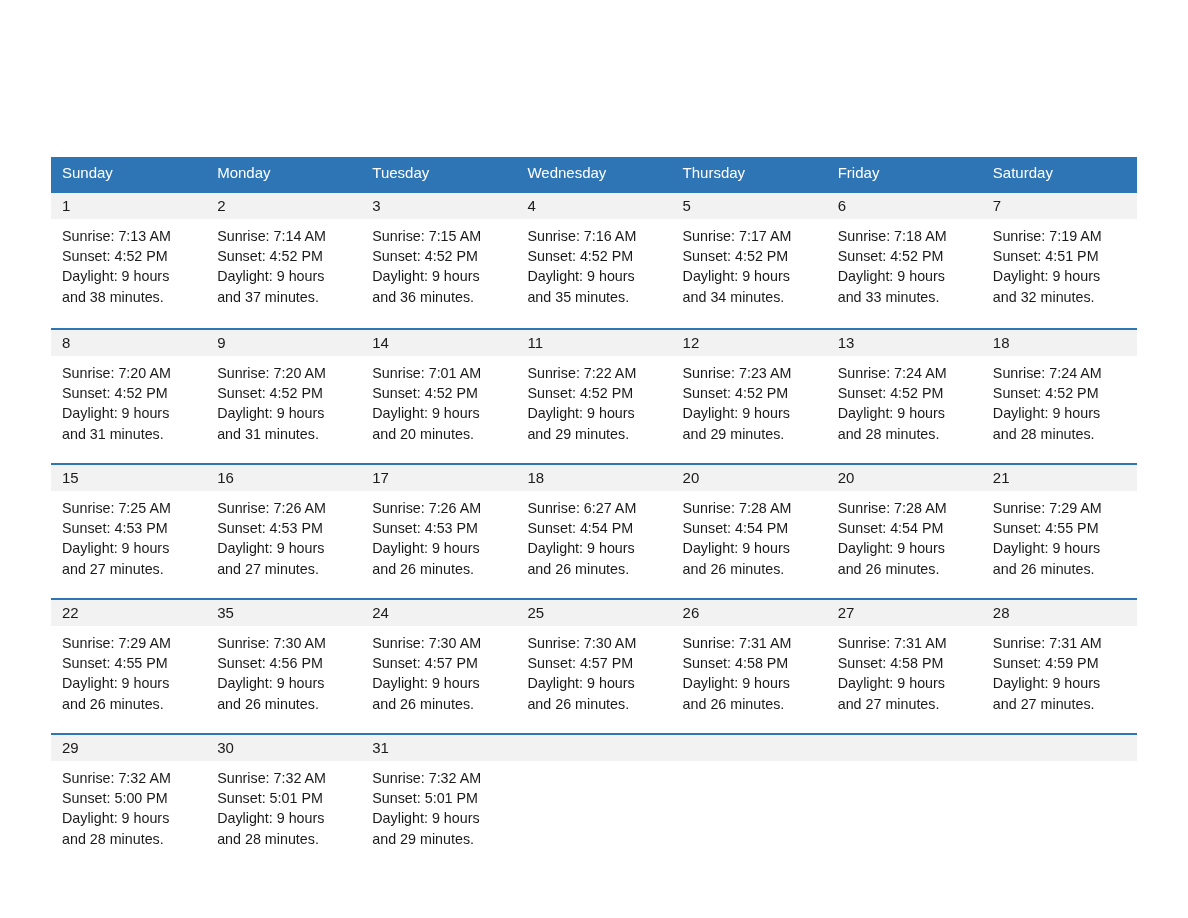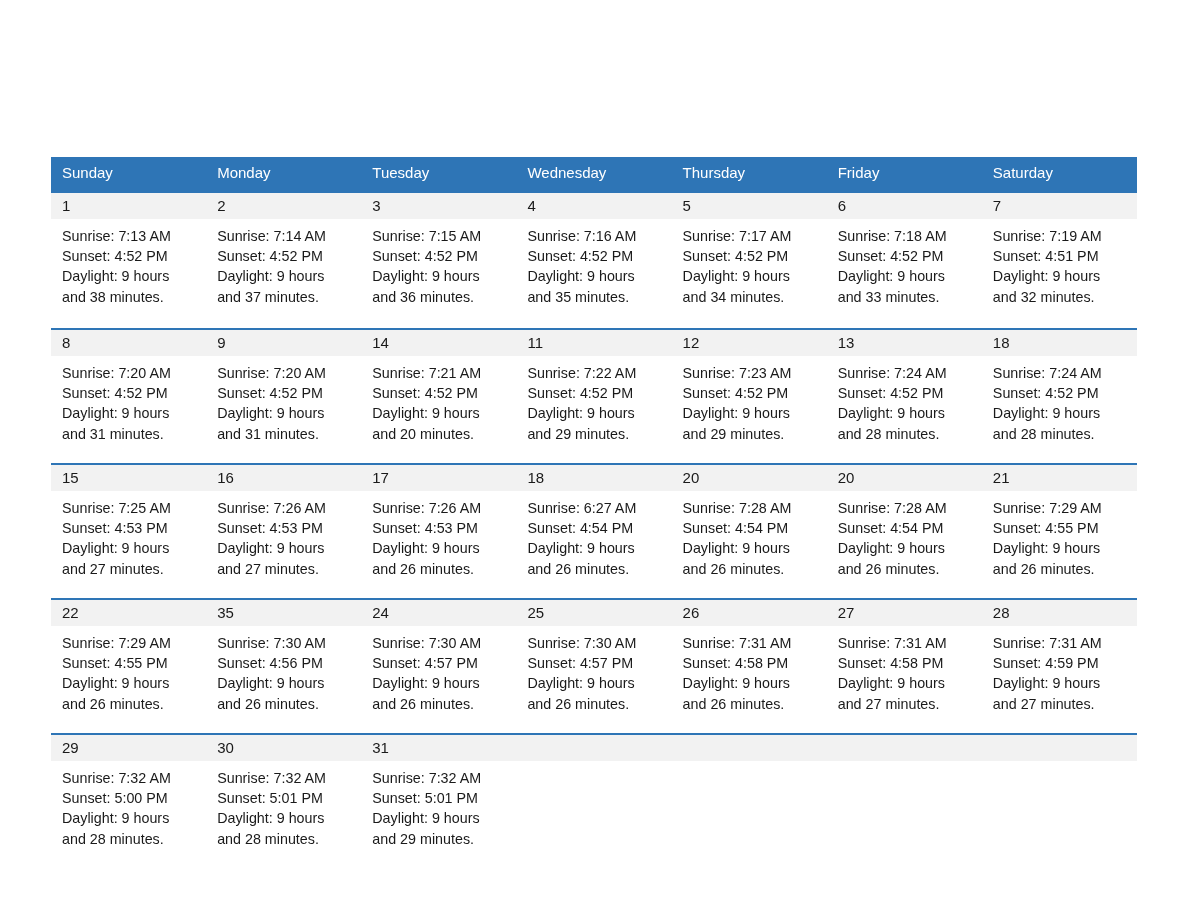--- a/index.html
+++ b/index.html
@@ -240,21 +240,21 @@
           <div class="info">
             <span class="info-line">Sunrise: 7:20 AM</span>
             <span class="info-line">Sunset: 4:52 PM</span>
             <span class="info-line">Daylight: 9 hours</span>
             <span class="info-line">and 31 minutes.</span>
           </div>
         </div>
       <div class="cell">
           <div class="daynum-band">14</div>
           <div class="info">
-            <span class="info-line">Sunrise: 7:21 AM</span>
+            <span class="info-line">Sunrise: 7:01 AM</span>
             <span class="info-line">Sunset: 4:52 PM</span>
             <span class="info-line">Daylight: 9 hours</span>
             <span class="info-line">and 20 minutes.</span>
           </div>
         </div>
       <div class="cell">
           <div class="daynum-band">11</div>
           <div class="info">
             <span class="info-line">Sunrise: 7:22 AM</span>
             <span class="info-line">Sunset: 4:52 PM</span>

